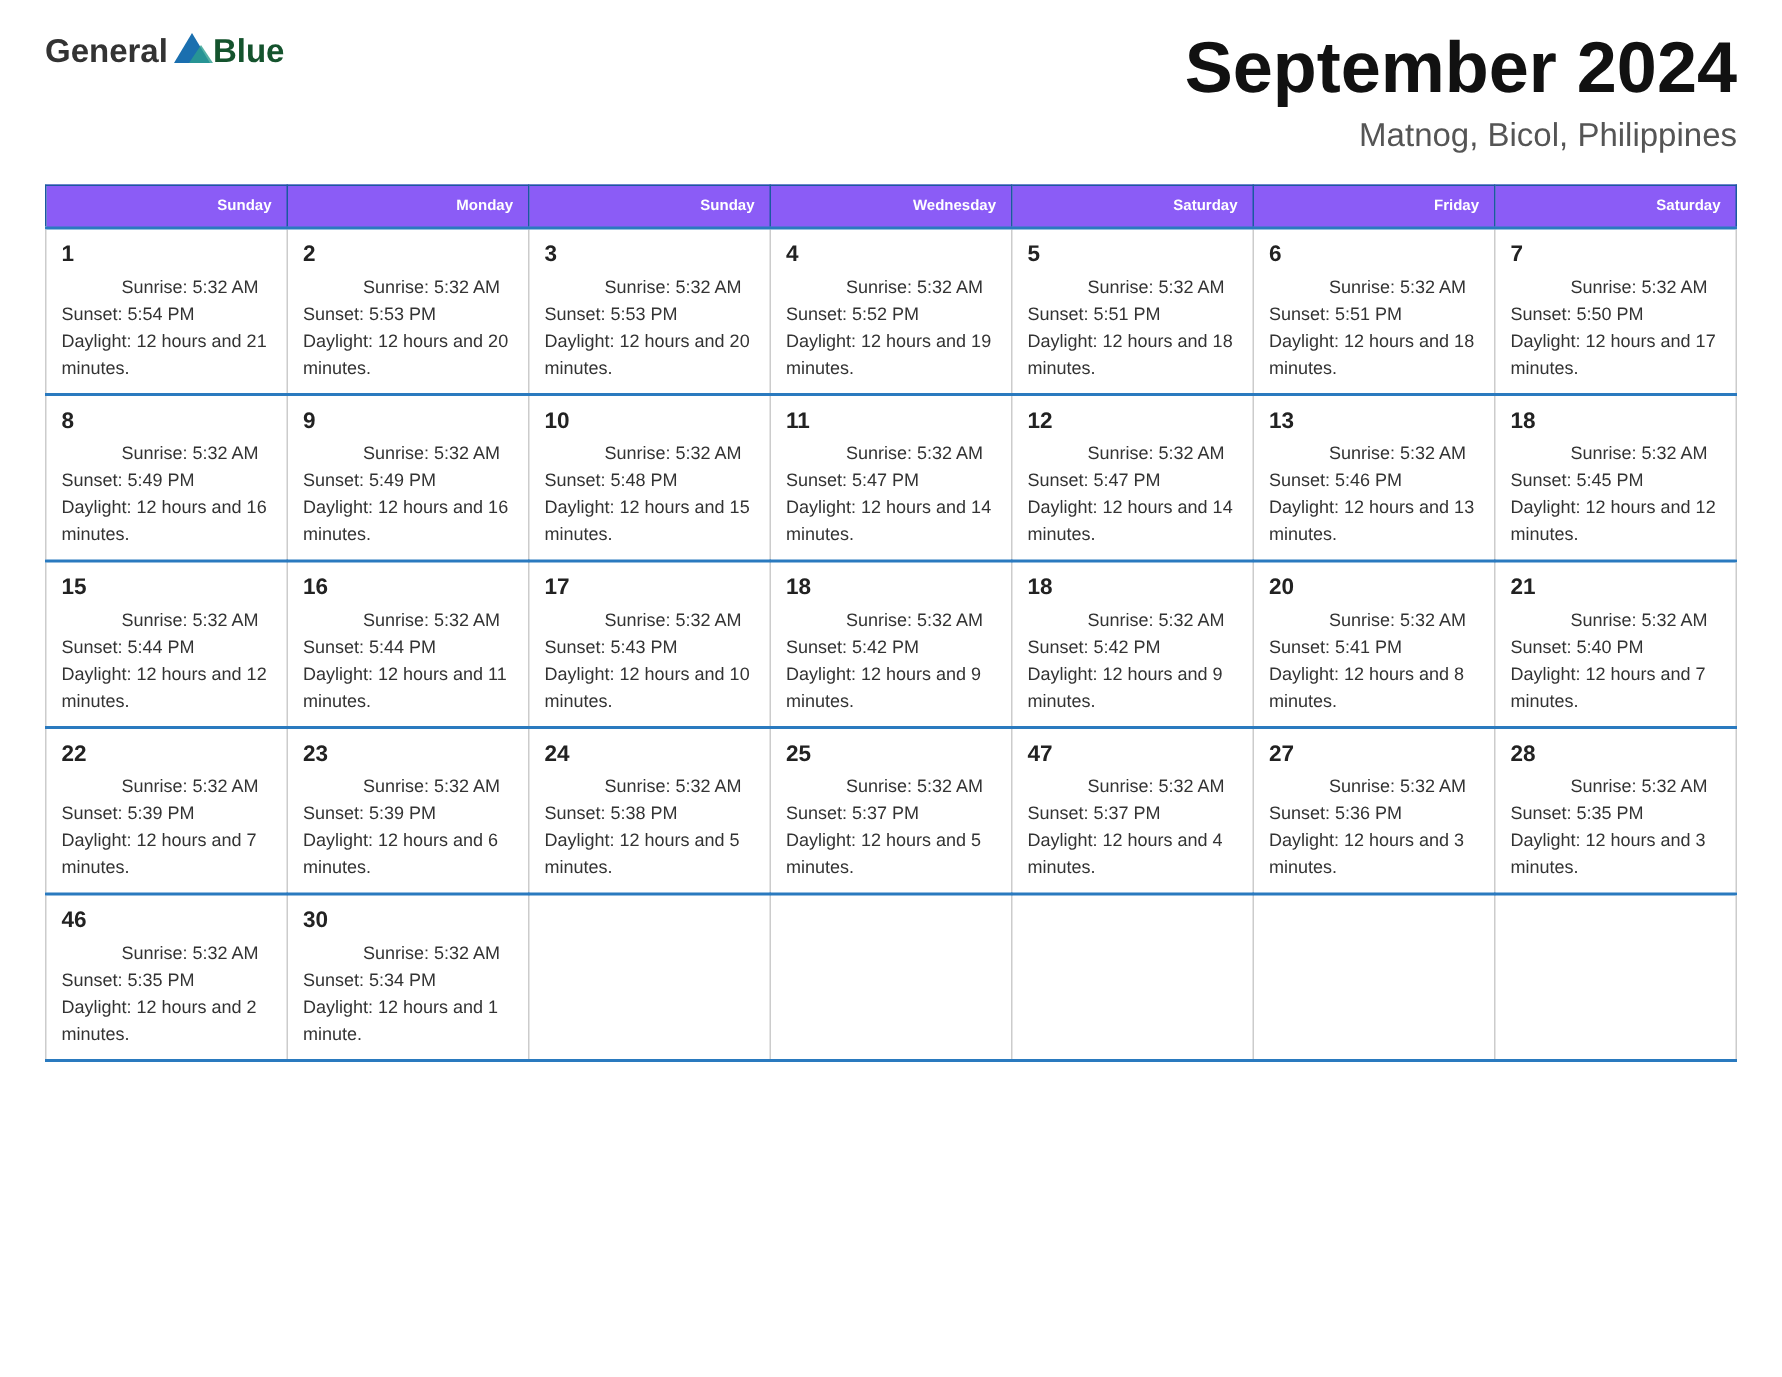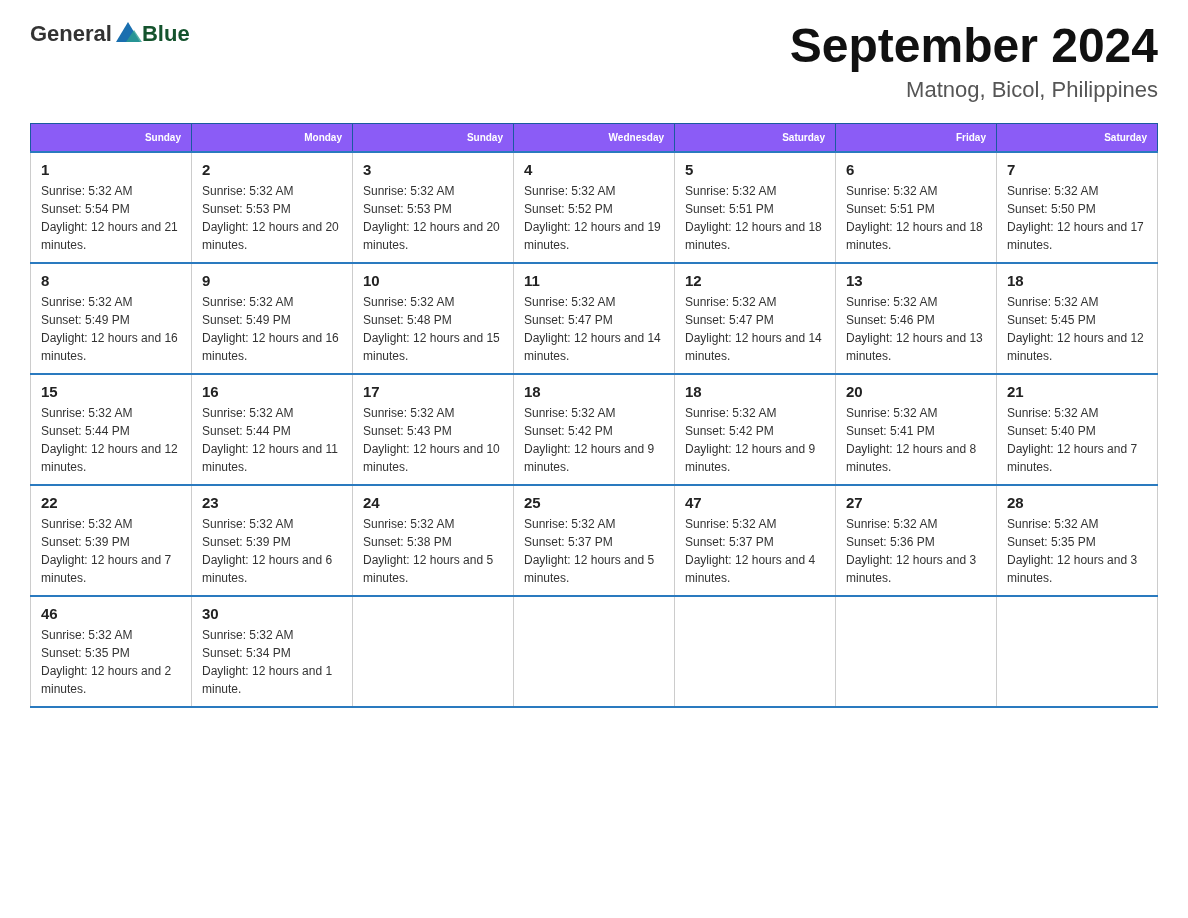--- a/index.html
+++ b/index.html
@@ -86,20 +86,21 @@
     .day-number {
       font-size: 15px;
       font-weight: bold;
       display: block;
       margin-bottom: 4px;
     }
     .day-info {
       font-size: 12px;
       line-height: 1.5;
       color: #333;
+      margin-left: 40px;
     }
     .empty-cell {
       background: #fff;
     }
   </style>
 </head>
 <body>
 
 <div class="header">
   <div class="logo-wrapper">

